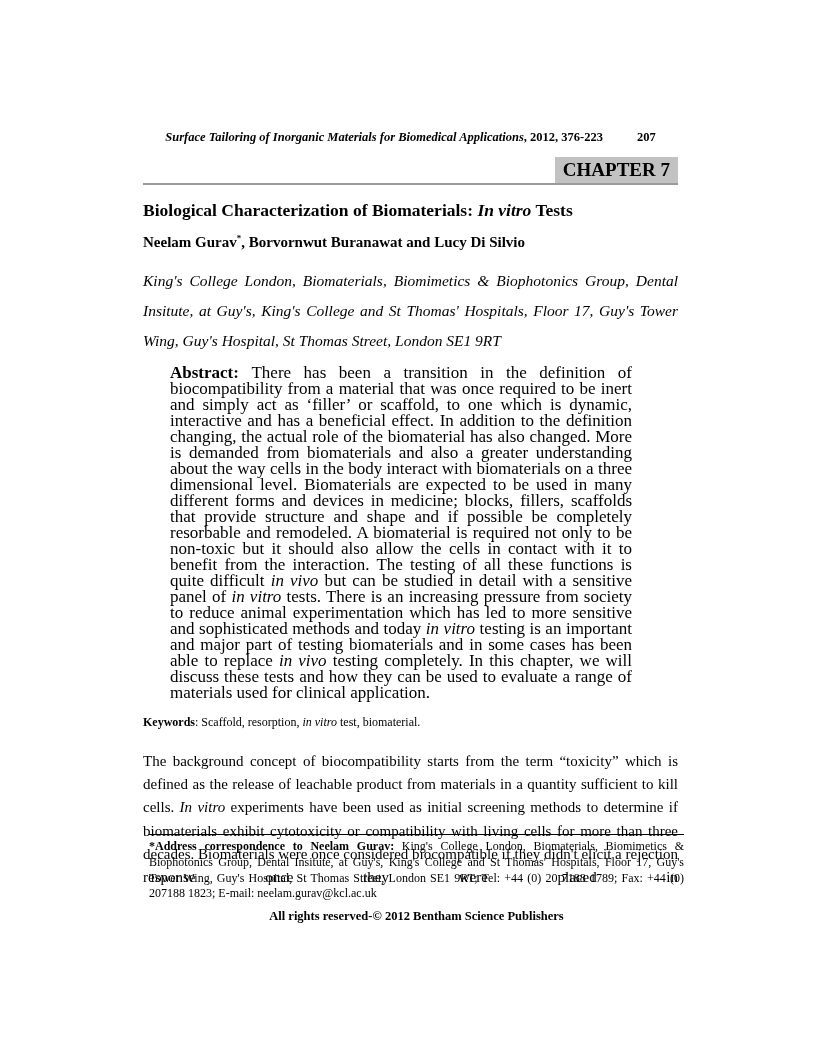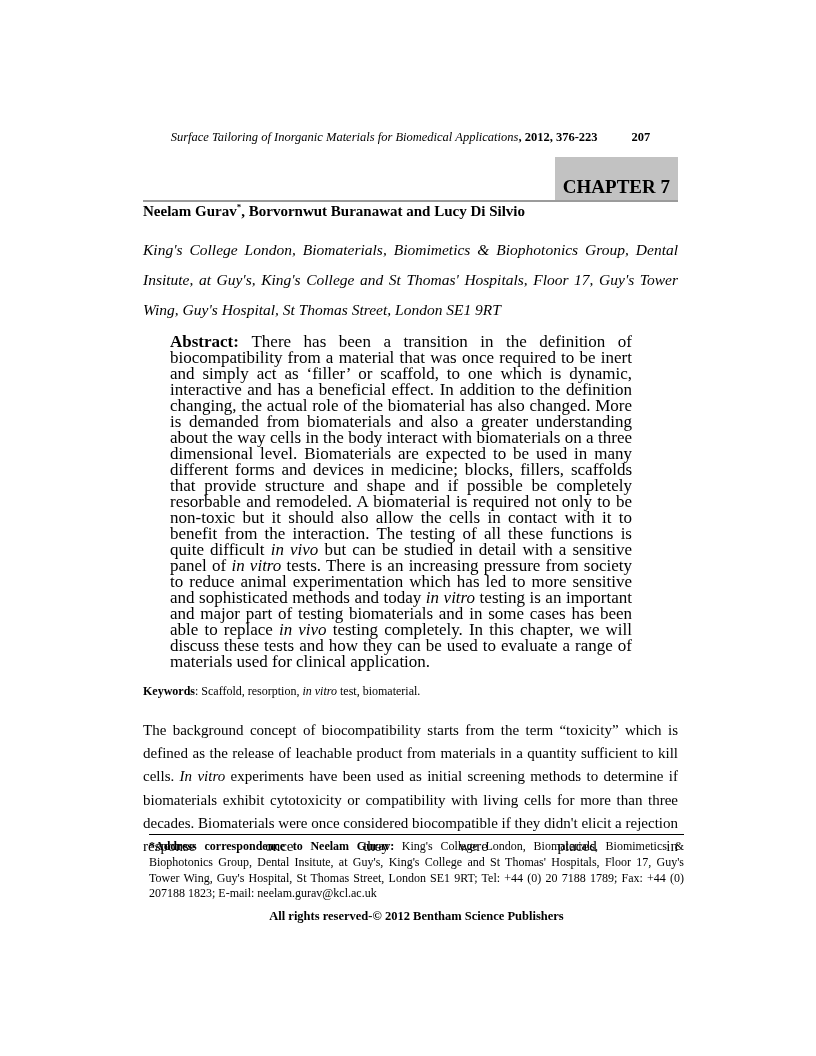--- a/index.html
+++ b/index.html
@@ -26,25 +26,25 @@
     margin-top:12px;
     display:flex; justify-content:flex-end;
     border-bottom:2.5px solid #9b9b9b;
   }
   .chapter-badge {
     display:inline-block;
     background:#c2c2c2;
     font-weight:bold;
     font-size:19px;
     line-height:23px;
-    padding:18px 8px 2px 8px;
+    padding:1px 8px 2px 8px;
   }
 
   .title { margin-top:15px; font-size:17.5px; font-weight:bold; }
-  .authors { font-size:15px; font-weight:bold; }
+  .authors { margin-top:12px; font-size:15px; font-weight:bold; }
   .affiliation {
     margin-top:15px; font-size:15.5px; font-style:italic;
     line-height:30px; text-align:justify;
   }
   .abstract {
     margin:9px 46px 0 27px;
     font-size:17px; line-height:16px; text-align:justify;
   }
   .keywords { margin-top:14px; font-size:12px; }
   .section-heading { margin-top:17px; font-size:15px; font-weight:bold; }
@@ -60,38 +60,39 @@
     margin-top:4px; font-size:12px; line-height:15.8px; text-align:justify;
   }
   .imprint {
     margin-top:7px; text-align:center; font-weight:bold;
     font-size:12.5px; line-height:14.5px;
   }
 
   
   .run-b  { font-weight:bold; }
   .run-i  { font-style:italic; }
-  .run-bi { font-weight:normal; font-style:italic; }
+  .run-bi { font-weight:bold; font-style:italic; }
   .run-sup{ vertical-align:super; font-size:0.6em; }
 </style>
 </head>
 <body>
 
 <div class="page">
   <div class="content">
 
     <header class="running-header">
       <span class="rh-title"><span class="run-bi">Surface Tailoring of Inorganic Materials for Biomedical Applications</span><span class="run-b">, 2012, 376-223</span></span>
       <span class="rh-page">207</span>
     </header>
 
     <div class="badge-row">
       <span class="chapter-badge">CHAPTER 7</span>
     </div>
 
+    <h1 class="title"><span>Biological Characterization of Biomaterials: </span><span class="run-i">In vitro</span><span> Tests</span></h1>
 
     <div class="authors"><span>Neelam Gurav</span><span class="run-sup">*</span><span>, Borvornwut Buranawat and Lucy Di Silvio</span></div>
 
     <div class="affiliation">King's College London, Biomaterials, Biomimetics &amp; Biophotonics Group, Dental Insitute, at Guy's, King's College and St Thomas' Hospitals, Floor 17, Guy's Tower Wing, Guy's Hospital, St Thomas Street, London SE1 9RT</div>
 
     <div class="abstract"><span class="run-b">Abstract: </span><span>There has been a transition in the definition of biocompatibility from a material that was once required to be inert and simply act as ‘filler’ or scaffold, to one which is dynamic, interactive and has a beneficial effect. In addition to the definition changing, the actual role of the biomaterial has also changed. More is demanded from biomaterials and also a greater understanding about the way cells in the body interact with biomaterials on a three dimensional level. Biomaterials are expected to be used in many different forms and devices in medicine; blocks, fillers, scaffolds that provide structure and shape and if possible be completely resorbable and remodeled. A biomaterial is required not only to be non-toxic but it should also allow the cells in contact with it to benefit from the interaction. The testing of all these functions is quite difficult </span><span class="run-i">in vivo</span><span> but can be studied in detail with a sensitive panel of </span><span class="run-i">in vitro</span><span> tests. There is an increasing pressure from society to reduce animal experimentation which has led to more sensitive and sophisticated methods and today </span><span class="run-i">in vitro</span><span> testing is an important and major part of testing biomaterials and in some cases has been able to replace </span><span class="run-i">in vivo</span><span> testing completely. In this chapter, we will discuss these tests and how they can be used to evaluate a range of materials used for clinical application.</span></div>
 
     <div class="keywords"><span class="run-b">Keywords</span><span>: Scaffold, resorption, </span><span class="run-i">in vitro</span><span> test, biomaterial.</span></div>
 
 

